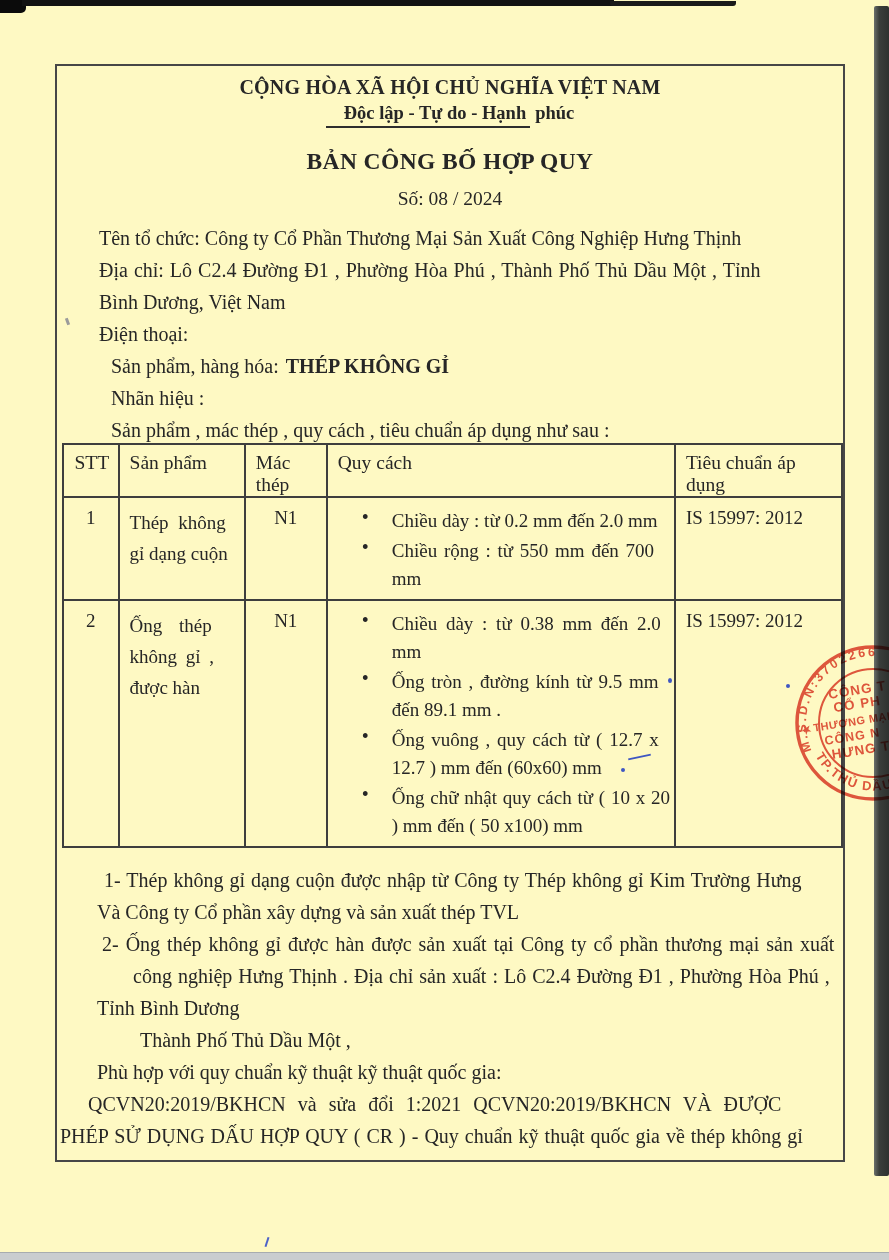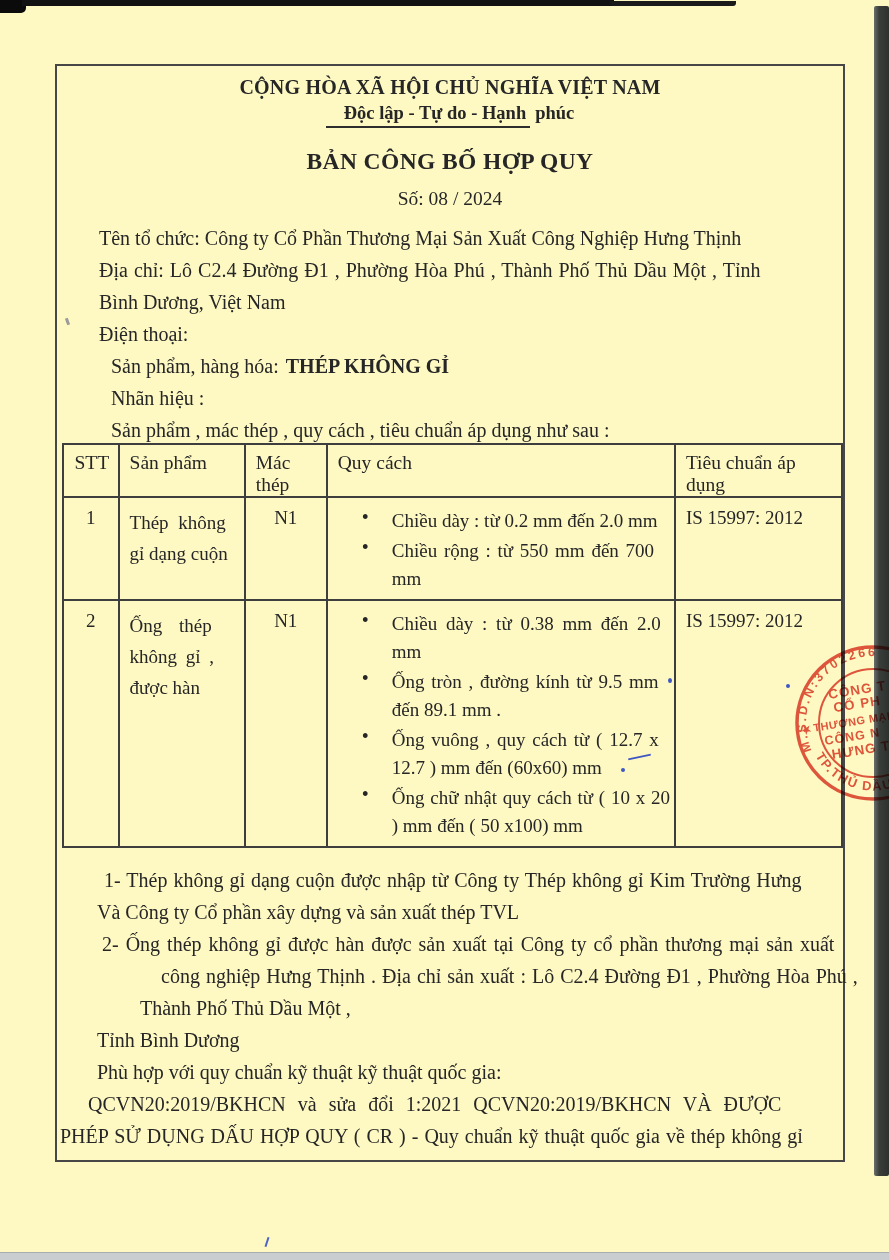--- a/index.html
+++ b/index.html
@@ -58,21 +58,21 @@
   .sline{display:block;line-height:28px;white-space:nowrap;}
   .c-std{padding:9px 0 16px 10px;white-space:nowrap;}
   
   .ws1{word-spacing:1px;} .ws2{word-spacing:2px;}
   .ws4{word-spacing:4px;} .ws5{word-spacing:5px;} .ws7{word-spacing:7px;}
   .ws12{word-spacing:12px;}
   
   .notes{top:798px;left:0;right:4px;font-size:20px;line-height:32px;}
   .nl{white-space:nowrap;}
   .ml3{margin-left:3px;} .ml31{margin-left:31px;} .ml40{margin-left:40px;}
-  .ml45{margin-left:45px;} .ml47{margin-left:47px;} .ml76{margin-left:104px;} .ml83{margin-left:83px;}
+  .ml45{margin-left:45px;} .ml47{margin-left:47px;} .ml76{margin-left:76px;} .ml83{margin-left:83px;}
   
   .stamp{position:absolute;left:773px;top:623px;width:220px;height:200px;
          opacity:.92;mix-blend-mode:multiply;}
   .stamp text{font-family:"Liberation Sans","DejaVu Sans",sans-serif;font-weight:bold;}
 </style>
 </head>
 <body>
 
 <div class="page">
 
@@ -174,22 +174,22 @@
         </tr>
       </tbody>
         </table>
     </div>
 
     <div class="abs notes">
       <div class="nl ml47 ws1">1-  Thép không gỉ dạng cuộn được nhập từ Công ty Thép không gỉ Kim Trường Hưng</div>
       <div class="nl ml40">Và Công ty Cổ phần xây dựng và sản xuất thép TVL</div>
       <div class="nl ml45 ws2">2-  Ống thép không gỉ được hàn được sản xuất tại Công ty cổ phần thương mại sản xuất</div>
       <div class="nl ml76 ws1">công nghiệp Hưng Thịnh . Địa chỉ sản xuất : Lô C2.4 Đường Đ1 , Phường Hòa Phú ,</div>
+      <div class="nl ml40">Tỉnh Bình Dương</div>
       <div class="nl ml83">Thành Phố Thủ Dầu Một ,</div>
-      <div class="nl ml40">Tỉnh Bình Dương</div>
       <div class="nl ml40">Phù hợp với quy chuẩn kỹ thuật kỹ thuật quốc gia:</div>
       <div class="nl ml31 ws7">QCVN20:2019/BKHCN và sửa đổi 1:2021 QCVN20:2019/BKHCN VÀ ĐƯỢC</div>
       <div class="nl ml3 ws1">PHÉP SỬ DỤNG DẤU HỢP QUY ( CR ) -  Quy chuẩn kỹ thuật quốc gia về thép không gỉ</div>
     </div>
   </div>
 
   <svg class="stamp" viewBox="0 0 220 200">
     <g stroke="#dc4a3f" fill="none">
       <circle cx="100" cy="100" r="76" stroke-width="3.5"></circle>
       <circle cx="100" cy="100" r="54" stroke-width="2"></circle>

